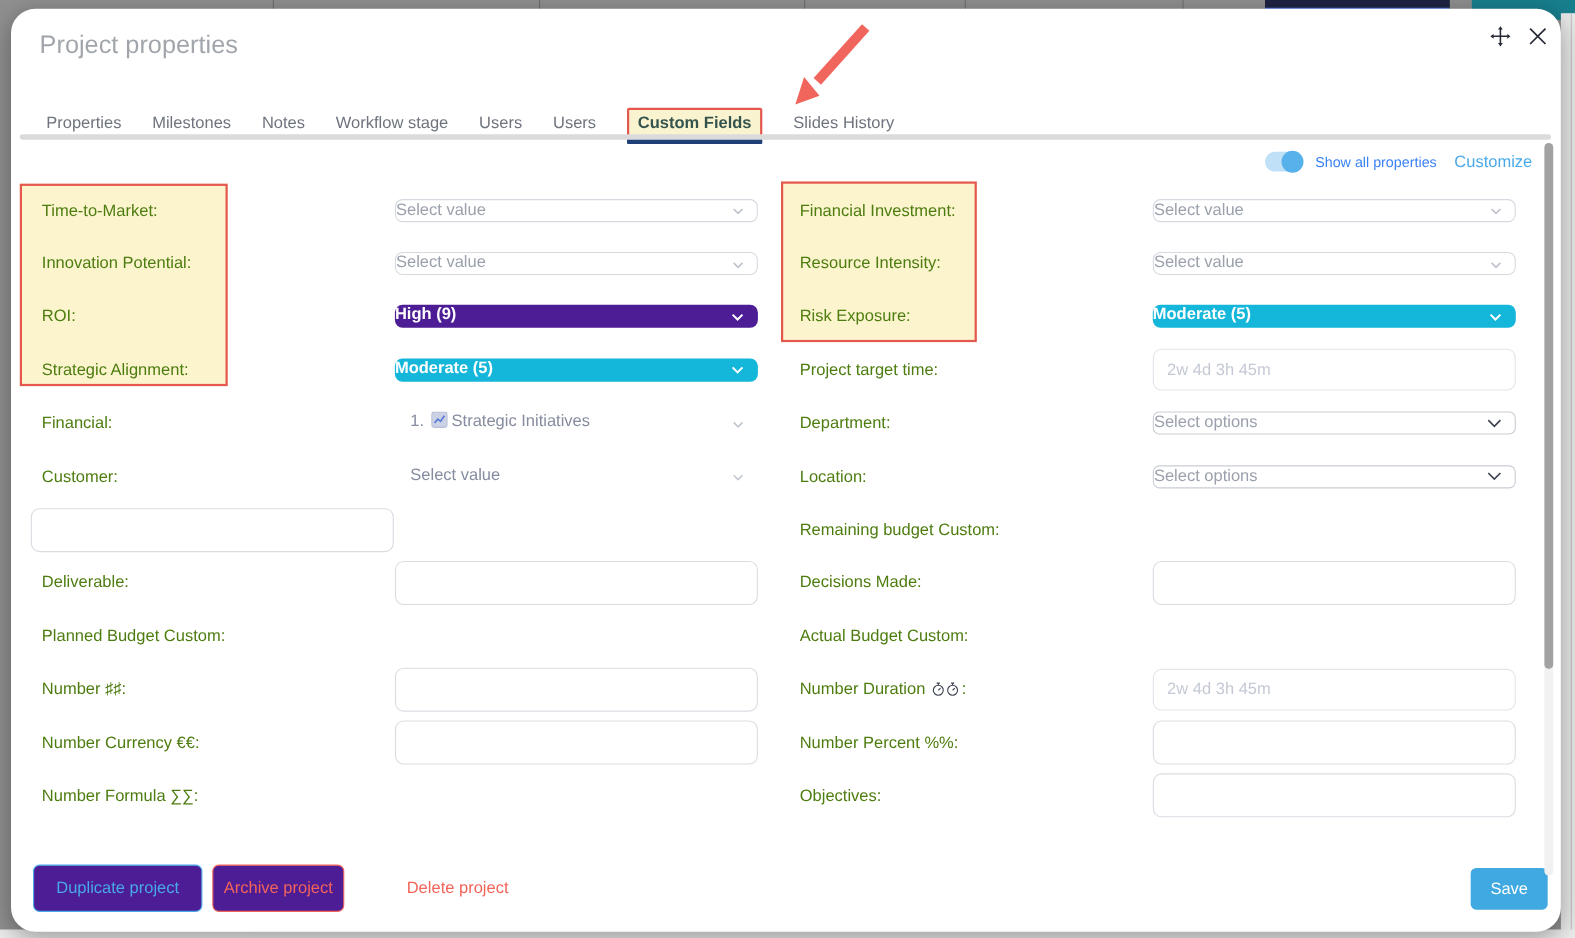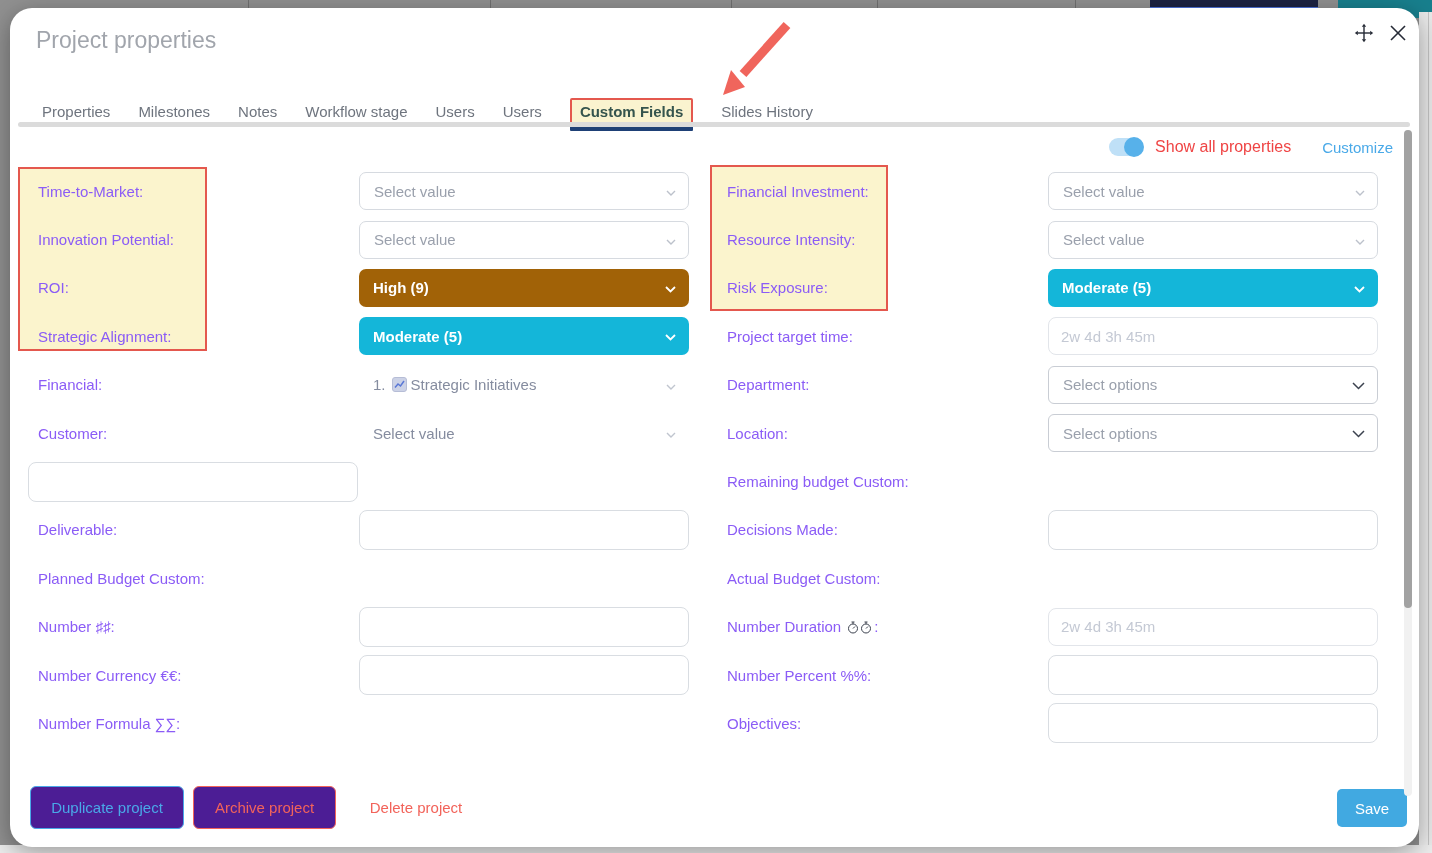--- a/index.html
+++ b/index.html
@@ -35,66 +35,66 @@
   .tab-indicator { position:absolute; left:-2px; right:-2px; top:100%; margin-top:2px; height:6px;
     background:#1e4076; border-radius:1px; }
   .tabs-divider { position:absolute; left:8px; top:114px; width:1392px; height:5px;
     background:#dbdbdb; border-radius:3px; }
 
   
   .props-toolbar { position:absolute; top:130px; right:26px; display:flex; align-items:center; gap:12px; }
   .toggle { position:relative; width:34px; height:18px; border-radius:9px; background:#bfe0f7; cursor:pointer; }
   .toggle .knob { position:absolute; right:-1px; top:-1px; width:20px; height:20px;
     border-radius:50%; background:#57b1ea; }
-  .toggle-label { font-size:16px; color:#ef4444; }
-  .customize-link { font-size:15px; color:#49a9e8; cursor:pointer; margin-left:19px; }
+  .toggle-label { font-size:13px; color:#3b82f6; }
+  .customize-link { font-size:15px; color:#49a9e8; cursor:pointer; margin-left:4px; }
 
   
   .hl-box { position:absolute; background:#fbf4cd; border:2px solid #e4584e; z-index:0; }
   .hl-left { left:8px; top:159px; width:189px; height:184px; }
   .hl-right { left:700px; top:157px; width:178px; height:146px; }
 
   
   .form-col { position:absolute; top:159px; z-index:1; }
   .form-col.left { left:18px; width:670px; }
   .form-col.right { left:707px; width:671px; }
   .frow { height:48.4px; display:flex; align-items:center; }
-  .flabel { width:331px; flex:0 0 331px; font-size:15px; color:#8b5cf6; padding-left:10px; white-space:nowrap; }
+  .flabel { width:331px; flex:0 0 331px; font-size:15px; color:#4d7c0f; padding-left:10px; white-space:nowrap; }
   .form-col.right .flabel { padding-left:10px; }
   .fcontrol { width:330px; flex:0 0 330px; position:relative; }
 
-  .sel { height:38px; border:1px solid #d6dae0; border-radius:7px; background:#fff;
-    display:flex; align-items:center; padding:0 30px 0 14px; cursor:pointer; }
+  .sel { height:21px; border:1px solid #d6dae0; border-radius:7px; background:#fff;
+    display:flex; padding:0 30px 0 0; cursor:pointer; }
   .sel .sel-text { font-size:15px; color:#9aa0ac; }
   .sel .chev { position:absolute; right:13px; top:50%; transform:translateY(-50%); }
 
   .sel.borderless { border:none; padding-left:14px; }
   .sel.borderless .sel-text { color:#858c9f; }
 
   .sel.filled { border:none; }
   .sel.filled .sel-text { color:#ffffff; font-weight:bold; }
-  .sel.filled-navy { background:#a16207; }
+  .sel.filled-navy { background:#4c1d95; }
   .sel.filled-cyan { background:#14b6d9; }
 
   .sel.multi { border:1px solid #c9cdd4; border-radius:6px; }
 
   .tinput { width:330px; height:40px; border:1px solid #d9dde2; border-radius:8px;
     font-size:15px; color:#363c4e; padding:0 12px; outline:none;
     font-family:"Liberation Sans", sans-serif; }
   .tinput::placeholder { color:#c4c9d4; }
   .tinput.faded { border-color:#e2e5ea; height:38px; }
 
   .mini-icon { display:inline-flex; vertical-align:-2px; margin:0 4px 0 6px; }
   .clock-icons { display:inline-flex; gap:1px; vertical-align:-2px; margin:0 2px 0 6px; }
 
   
   .footer-btn { position:absolute; top:778px; height:43px; border-radius:6px; background:#4c1d95;
     font-size:15px; display:flex; align-items:center; justify-content:center; cursor:pointer; }
   .btn-duplicate { left:20px; width:154px; border:1px solid #4aa8e8; color:#4aa8e8; }
-  .btn-archive { left:183px; width:143px; border:1px solid #f2635a; color:#f2635a; }
+  .btn-archive { left:183px; width:120px; border:1px solid #f2635a; color:#f2635a; }
   .btn-delete { left:350px; width:112px; border:none; color:#f2635a; background:transparent; }
   .btn-save { position:absolute; left:1327px; top:781px; width:70px; height:38px; background:#41a9e1;
     border:none; border-radius:5px; color:#fff; font-size:15px; display:flex;
     align-items:center; justify-content:center; cursor:pointer;text-align:center; }
 
   
   .scroll-track { position:absolute; left:1394px; top:122px; width:8px; height:666px;
     background:#f1f1f1; border-radius:4px; }
   .scroll-thumb { position:absolute; left:0; top:0; width:8px; height:478px;
     background:#a2a2a2; border-radius:4px; cursor:pointer; }

